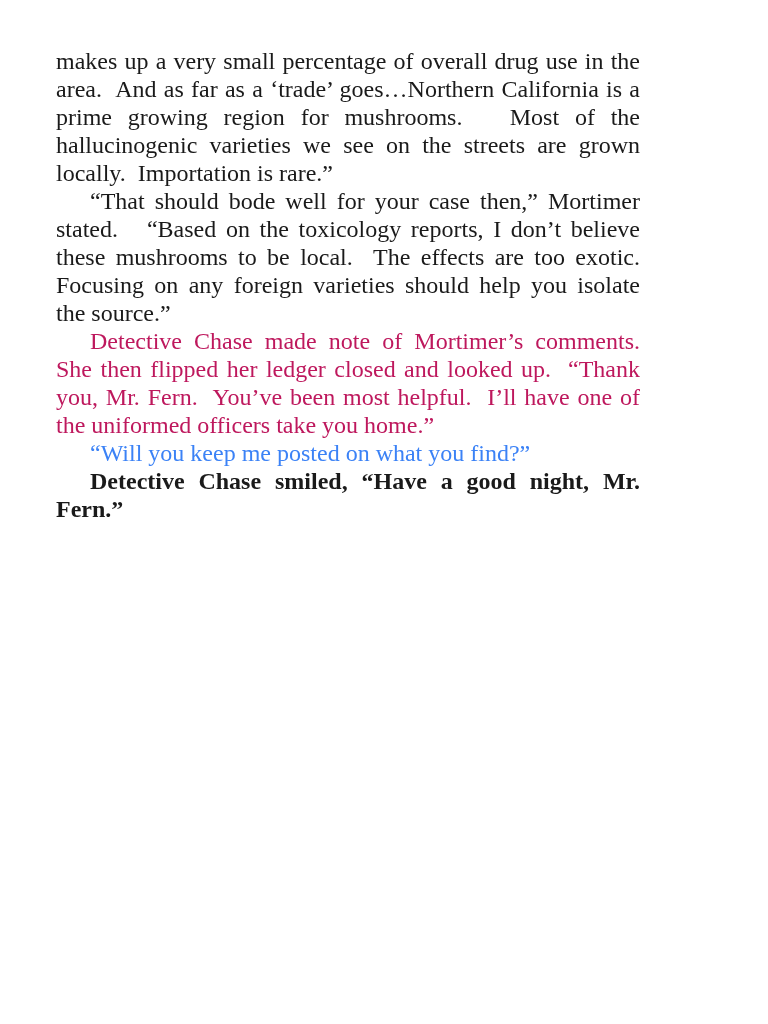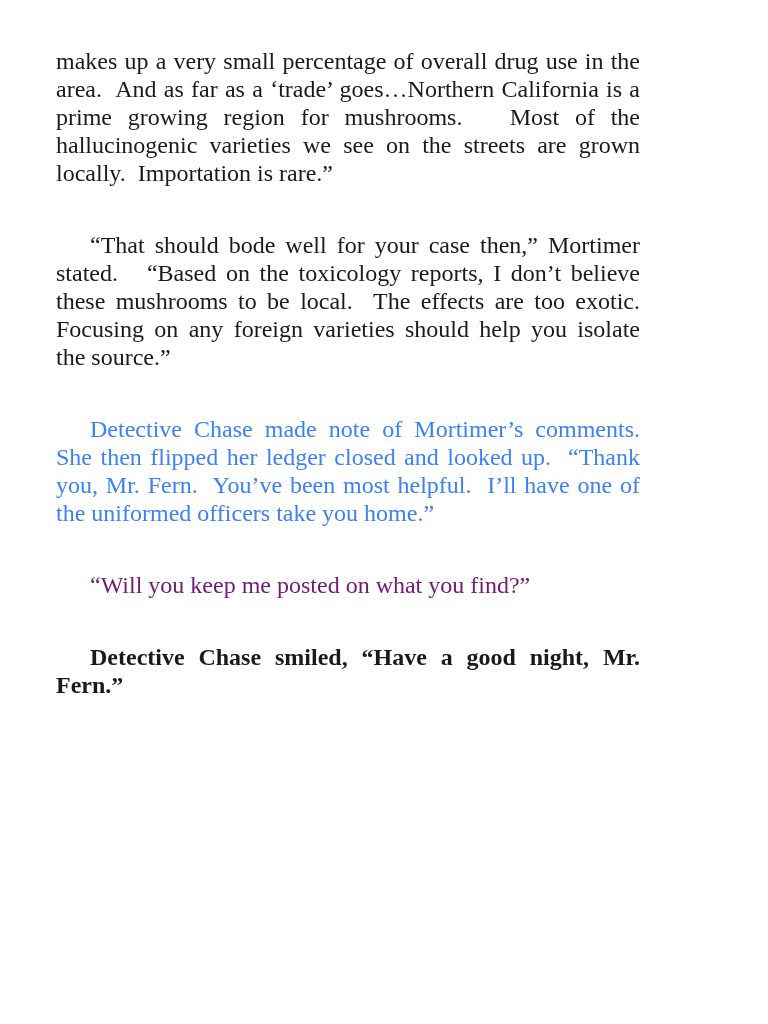--- a/index.html
+++ b/index.html
@@ -25,27 +25,26 @@
     font-family: "Liberation Serif", "DejaVu Serif", serif;
     font-size: 24px;
     line-height: 28px;
     color: #1a1a1a;
     text-align: justify;
     white-space: pre-wrap;
     -webkit-font-smoothing: antialiased;
   }
   p.para.indent {
     text-indent: 34px;
-    margin-top: 44px;
   }
 </style>
 </head>
 <body>
 
 <div class="page" style="background: rgb(255, 255, 255);">
   <div class="text-block">
     <p class="para" style="color: rgb(26, 26, 26);">makes up a very small percentage of overall drug use in the area.  And as far as a ‘trade’ goes…Northern California is a prime growing region for mushrooms.   Most of the hallucinogenic varieties we see on the streets are grown locally.  Importation is rare.”</p>
     <p class="para indent" style="color: rgb(26, 26, 26);">“That should bode well for your case then,” Mortimer stated.   “Based on the toxicology reports, I don’t believe these mushrooms to be local.  The effects are too exotic.  Focusing on any foreign varieties should help you isolate the source.”</p>
-    <p class="para indent" style="color: #3b82f6;">Detective Chase made note of Mortimer’s comments.  She then flipped her ledger closed and looked up.  “Thank you, Mr. Fern.  You’ve been most helpful.  I’ll have one of the uniformed officers take you home.”</p>
-    <p class="para indent" style="color: #701a75;">“Will you keep me posted on what you find?”</p>
+    <p class="para indent" style="color: #be185d;">Detective Chase made note of Mortimer’s comments.  She then flipped her ledger closed and looked up.  “Thank you, Mr. Fern.  You’ve been most helpful.  I’ll have one of the uniformed officers take you home.”</p>
+    <p class="para indent" style="color: #3b82f6;">“Will you keep me posted on what you find?”</p>
     <p class="para indent" style="color: rgb(26, 26, 26); font-weight: bold;">Detective Chase smiled, “Have a good night, Mr. Fern.”</p>
   </div>
 </div>
 
 </body></html>

